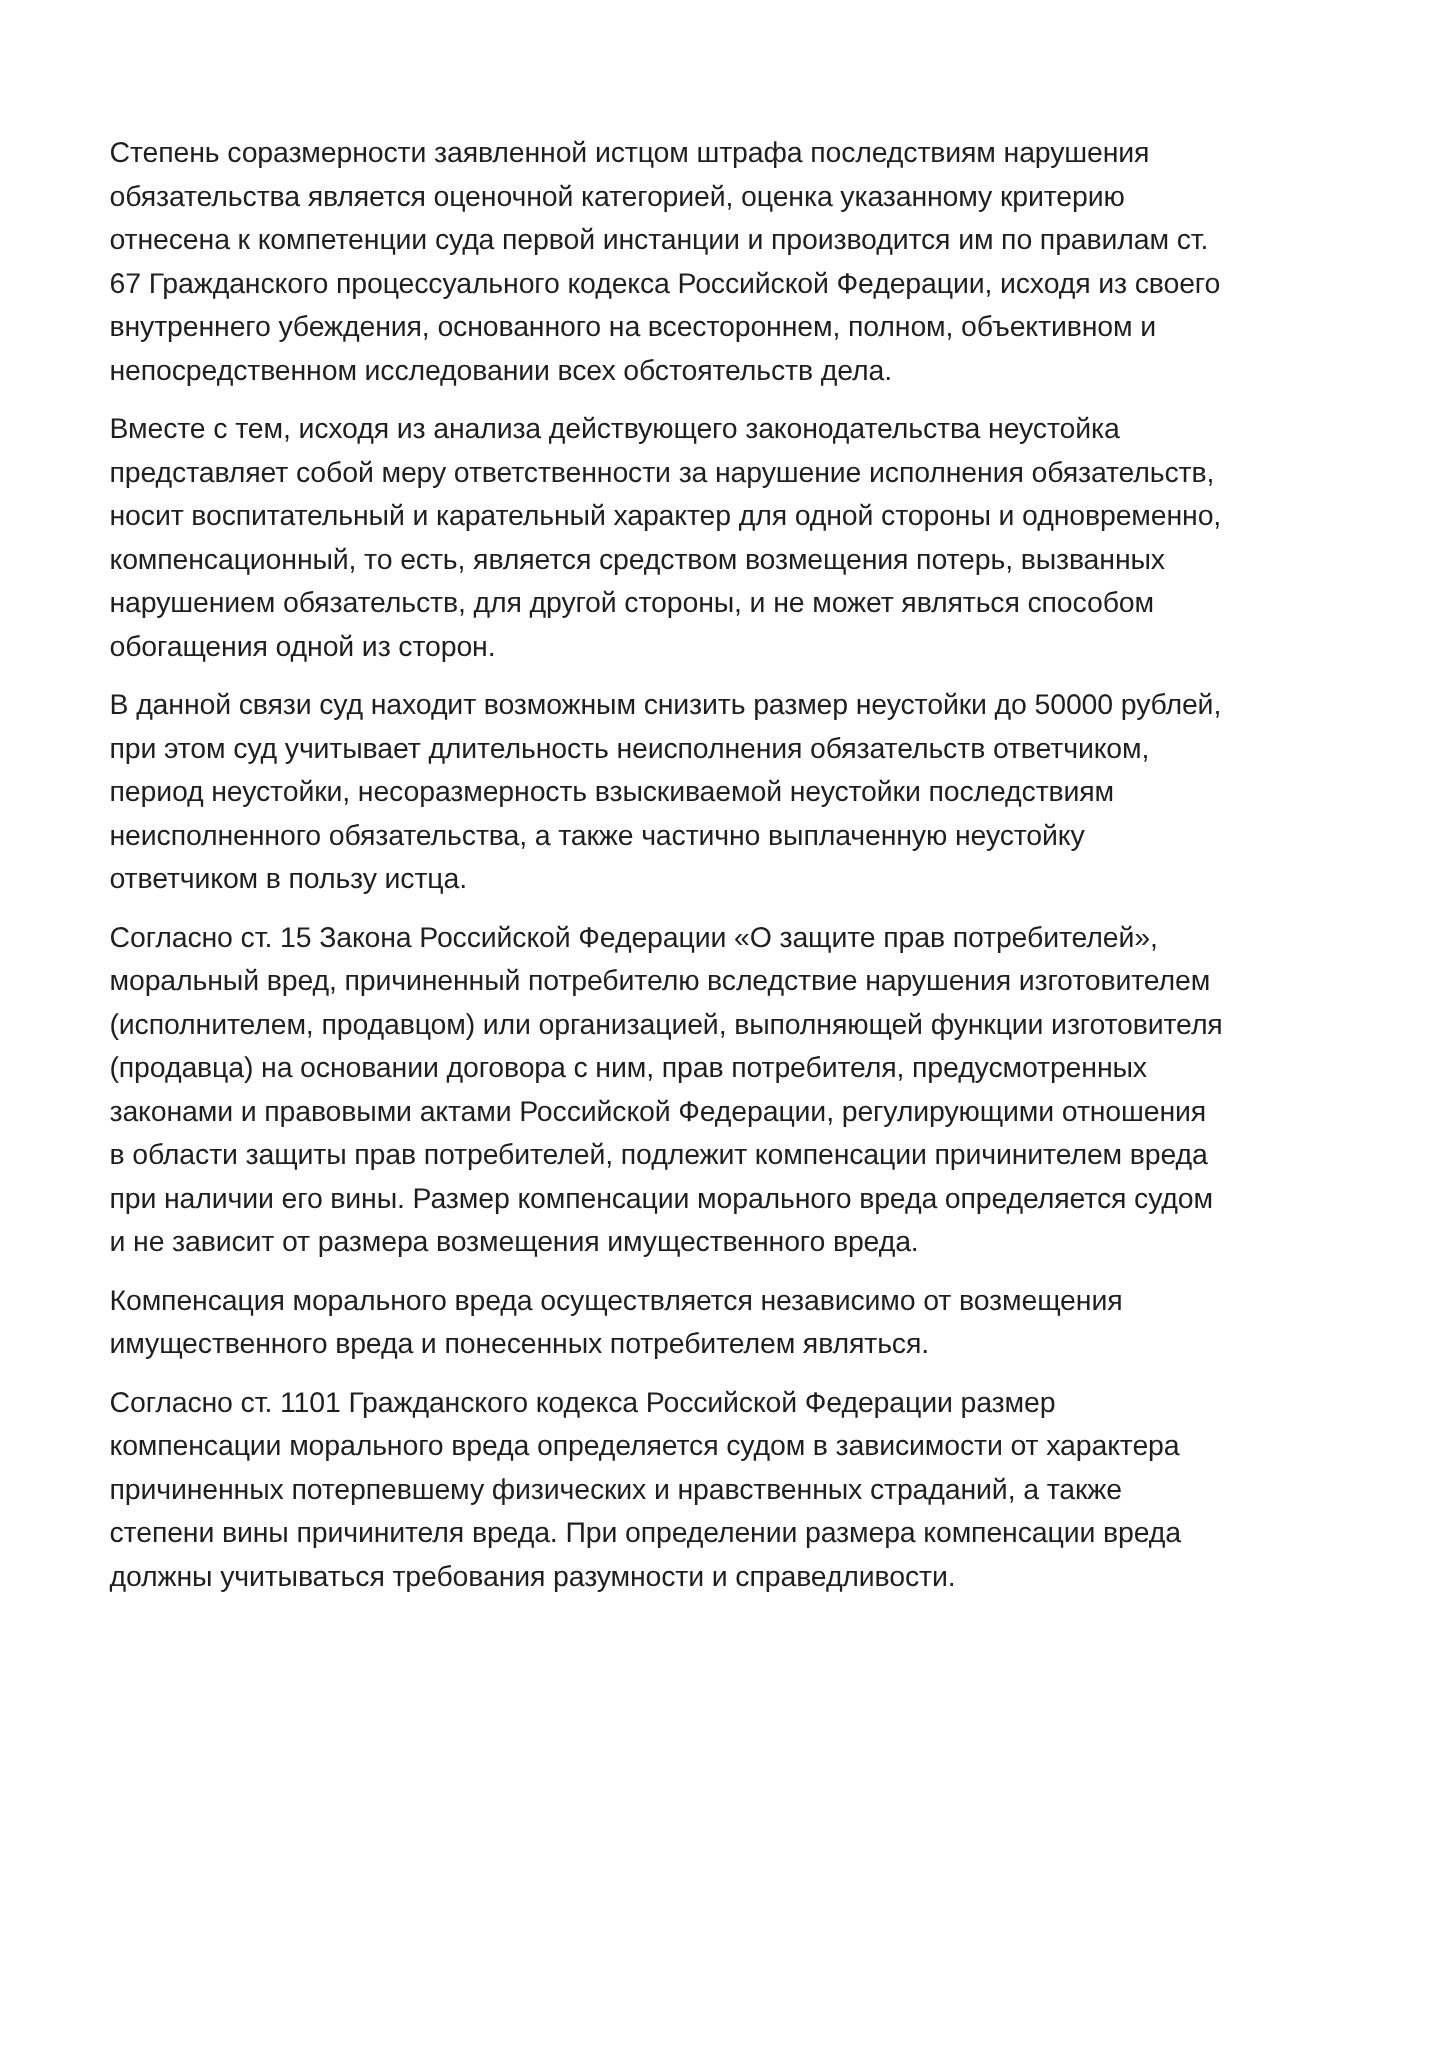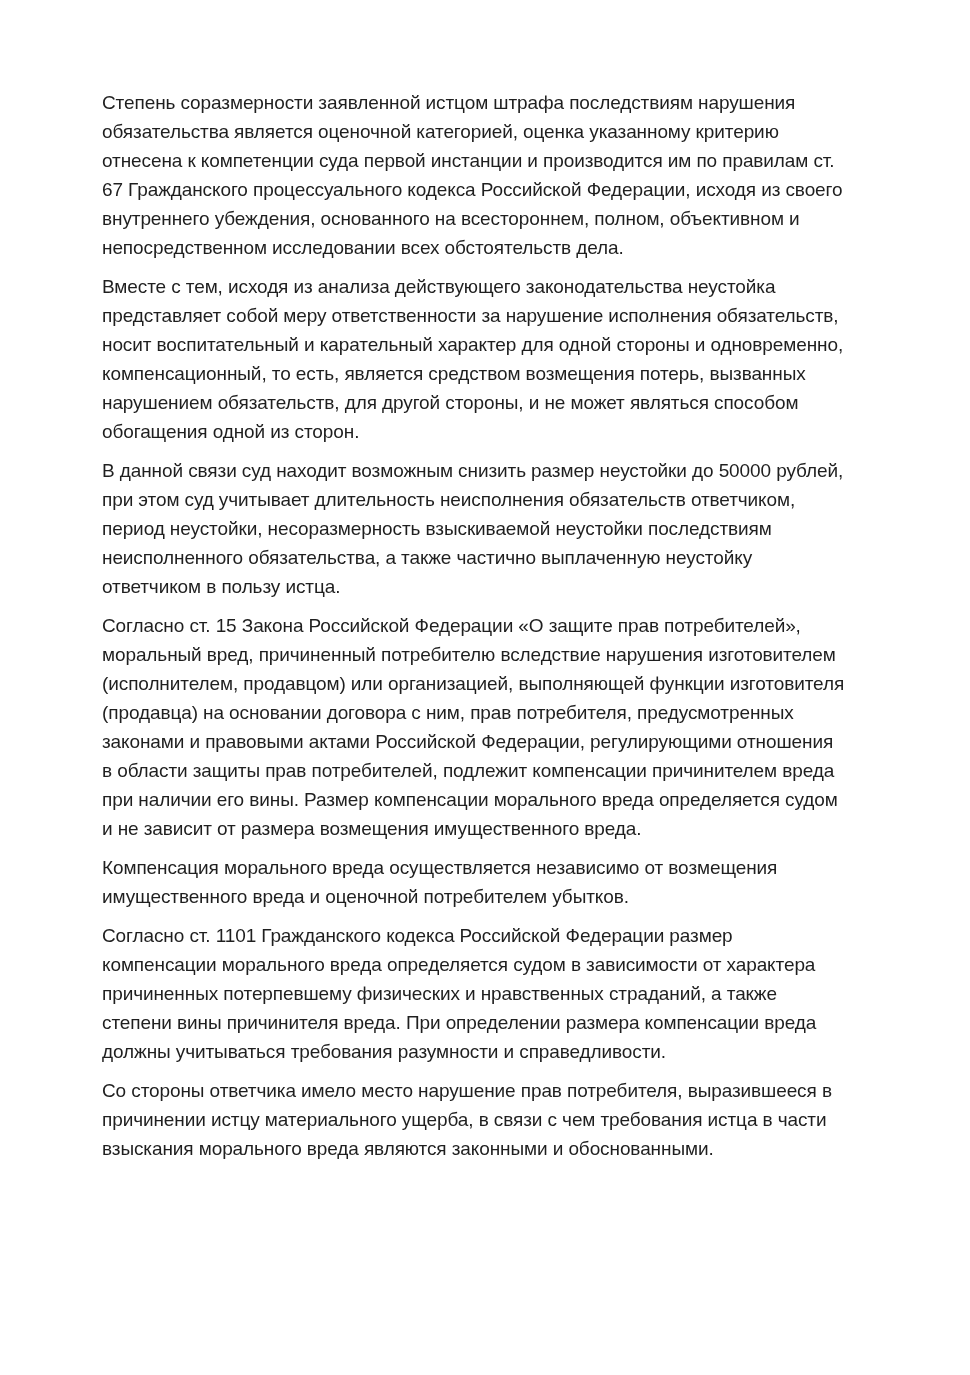--- a/index.html
+++ b/index.html
@@ -15,21 +15,21 @@
     overflow: hidden;
   }
   .page {
     position: absolute;
     top: 0;
     left: 0;
     width: 970px;
     height: 1375px;
     background: #ffffff;
     box-sizing: border-box;
-    padding: 88px 87px 0 102px;
+    padding: 88px 87px 0 73px;
   }
   .doc-body {
     width: 746px;
   }
   .doc-body p {
     margin: 0 0 10px 0;
     font-size: 19px;
     line-height: 29px;
     color: #1f1f1f;
     letter-spacing: -0.1px;
@@ -38,17 +38,16 @@
 </style>
 </head>
 <body>
 
 <div class="page">
   <div class="doc-body">
     <p>Степень соразмерности заявленной истцом штрафа последствиям нарушения обязательства является оценочной категорией, оценка указанному критерию отнесена к компетенции суда первой инстанции и производится им по правилам ст. 67 Гражданского процессуального кодекса Российской Федерации, исходя из своего внутреннего убеждения, основанного на всестороннем, полном, объективном и непосредственном исследовании всех обстоятельств дела.</p>
     <p>Вместе с тем, исходя из анализа действующего законодательства неустойка представляет собой меру ответственности за нарушение исполнения обязательств, носит воспитательный и карательный характер для одной стороны и одновременно, компенсационный, то есть, является средством возмещения потерь, вызванных нарушением обязательств, для другой стороны, и не может являться способом обогащения одной из сторон.</p>
     <p>В данной связи суд находит возможным снизить размер неустойки до 50000 рублей, при этом суд учитывает длительность неисполнения обязательств ответчиком, период неустойки, несоразмерность взыскиваемой неустойки последствиям неисполненного обязательства, а также частично выплаченную неустойку ответчиком в пользу истца.</p>
     <p>Согласно ст. 15 Закона Российской Федерации «О защите прав потребителей», моральный вред, причиненный потребителю вследствие нарушения изготовителем (исполнителем, продавцом) или организацией, выполняющей функции изготовителя (продавца) на основании договора с ним, прав потребителя, предусмотренных законами и правовыми актами Российской Федерации, регулирующими отношения в области защиты прав потребителей, подлежит компенсации причинителем вреда при наличии его вины. Размер компенсации морального вреда определяется судом и не зависит от размера возмещения имущественного вреда.</p>
-    <p>Компенсация морального вреда осуществляется независимо от возмещения имущественного вреда и оценочной потребителем убытков.</p>
+    <p>Компенсация морального вреда осуществляется независимо от возмещения имущественного вреда и понесенных потребителем являться.</p>
     <p>Согласно ст. 1101 Гражданского кодекса Российской Федерации размер компенсации морального вреда определяется судом в зависимости от характера причиненных потерпевшему физических и нравственных страданий, а также степени вины причинителя вреда. При определении размера компенсации вреда должны учитываться требования разумности и справедливости.</p>
-    <p>Со стороны ответчика имело место нарушение прав потребителя, выразившееся в причинении истцу материального ущерба, в связи с чем требования истца в части взыскания морального вреда являются законными и обоснованными.</p>
   </div>
 </div>
 
 </body></html>

